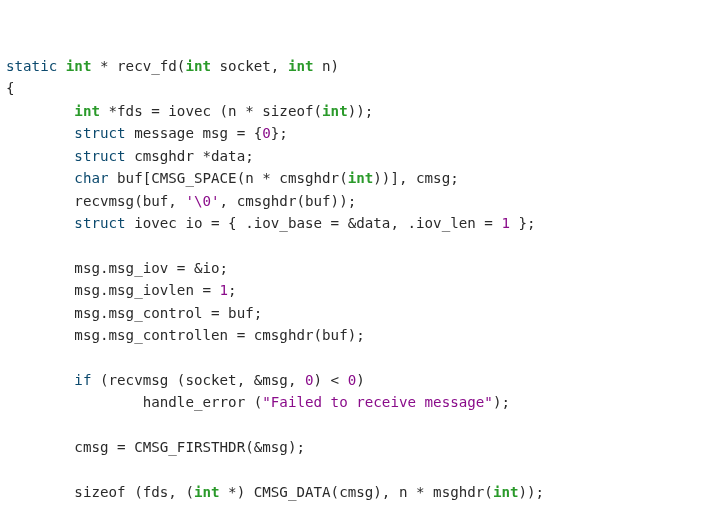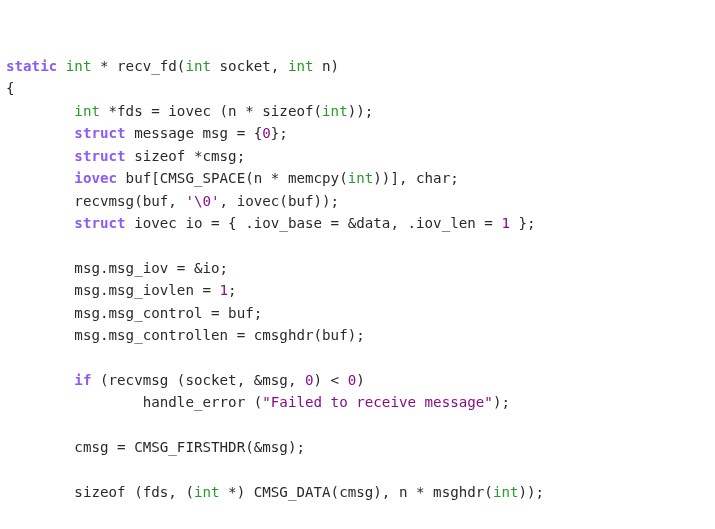--- a/index.html
+++ b/index.html
@@ -7,36 +7,36 @@
     padding: 10px 6px;
     background: #ffffff;
     font-family: "DejaVu Sans Mono", "Liberation Mono", Consolas, monospace;
     font-size: 14.2px;
     line-height: 1.58;
     color: #2a2a2a;
     white-space: pre;
     width: 715px;
     box-sizing: border-box;
   }
-  .kw  { color: #8b5cf6; font-weight: bold; }   
-  .typ { color: #2a9a2a; font-weight: normal; }   
+  .kw  { color: #0c4a6e; font-weight: normal; }   
+  .typ { color: #2a9a2a; font-weight: bold; }   
   .num { color: #8a0c8a; }                       
   .chr { color: #8a0c8a; }                       
   .str { color: #8a0c8a; }
 </style>
 </head>
 <body>
 
 <div><span><span class="kw">static</span> <span class="typ">int</span><span> * recv_fd(</span><span class="typ">int</span><span> socket, </span><span class="typ">int</span><span> n)</span></span>
 <span>{</span>
 <span><span>        </span><span class="typ">int</span><span> *fds = iovec (n * sizeof(</span><span class="typ">int</span><span>));</span></span>
 <span><span>        </span><span class="kw">struct</span><span> message msg = {</span><span class="num">0</span><span>};</span></span>
-<span><span>        </span><span class="kw">struct</span><span> sizeof *cmsg;</span></span>
-<span><span>        </span><span class="kw">iovec</span><span> buf[CMSG_SPACE(n * memcpy(</span><span class="typ">int</span><span>))], char;</span></span>
-<span><span>        </span><span>recvmsg(buf, </span><span class="chr">'\0'</span><span>, iovec(buf));</span></span>
+<span><span>        </span><span class="kw">struct</span><span> cmsghdr *data;</span></span>
+<span><span>        </span><span class="kw">char</span><span> buf[CMSG_SPACE(n * cmsghdr(</span><span class="typ">int</span><span>))], cmsg;</span></span>
+<span><span>        </span><span>recvmsg(buf, </span><span class="chr">'\0'</span><span>, cmsghdr(buf));</span></span>
 <span><span>        </span><span class="kw">struct</span><span> iovec io = { .iov_base = &amp;data, .iov_len = </span><span class="num">1</span><span> };</span></span>
 
 <span><span>        </span><span>msg.msg_iov = &amp;io;</span></span>
 <span><span>        </span><span>msg.msg_iovlen = </span><span class="num">1</span><span>;</span></span>
 <span><span>        </span><span>msg.msg_control = buf;</span></span>
 <span><span>        </span><span>msg.msg_controllen = cmsghdr(buf);</span></span>
 
 <span><span>        </span><span class="kw">if</span><span> (recvmsg (socket, &amp;msg, </span><span class="num">0</span><span>) &lt; </span><span class="num">0</span><span>)</span></span>
 <span><span>                </span><span>handle_error (</span><span class="str">"Failed to receive message"</span><span>);</span></span>
 

